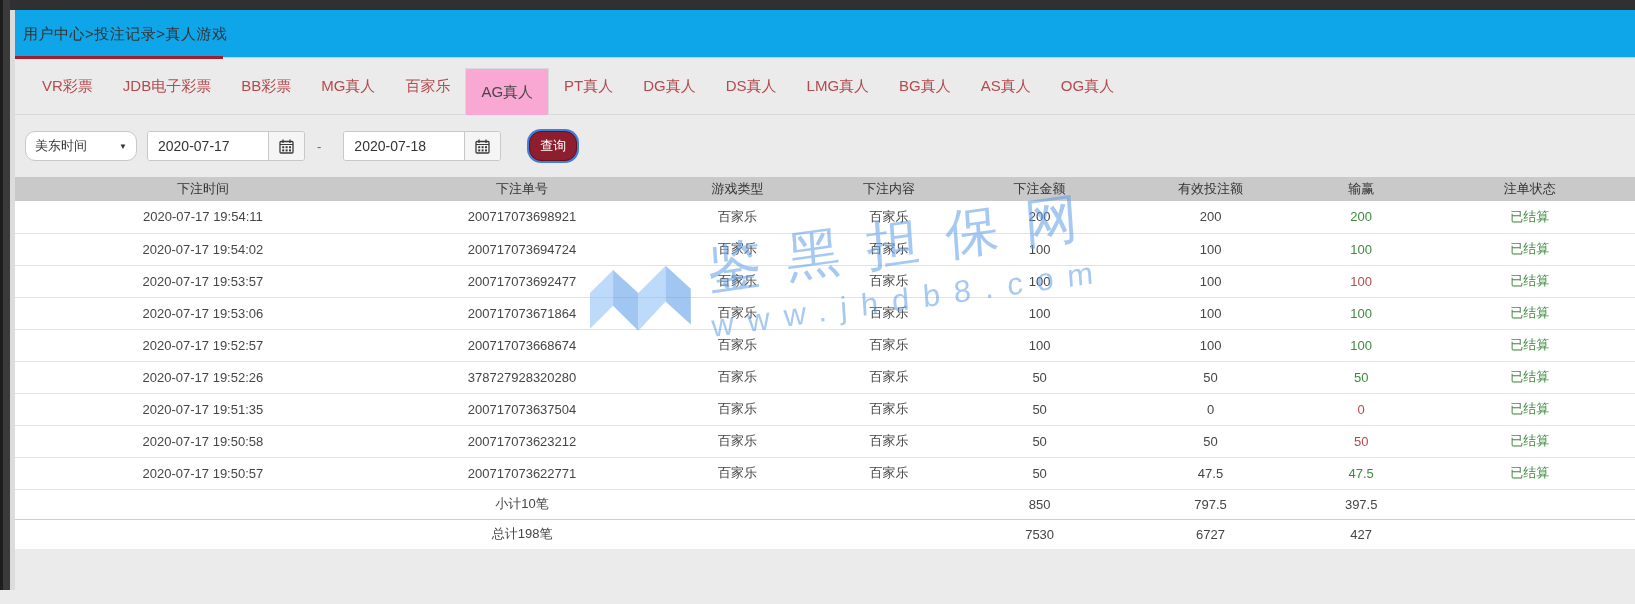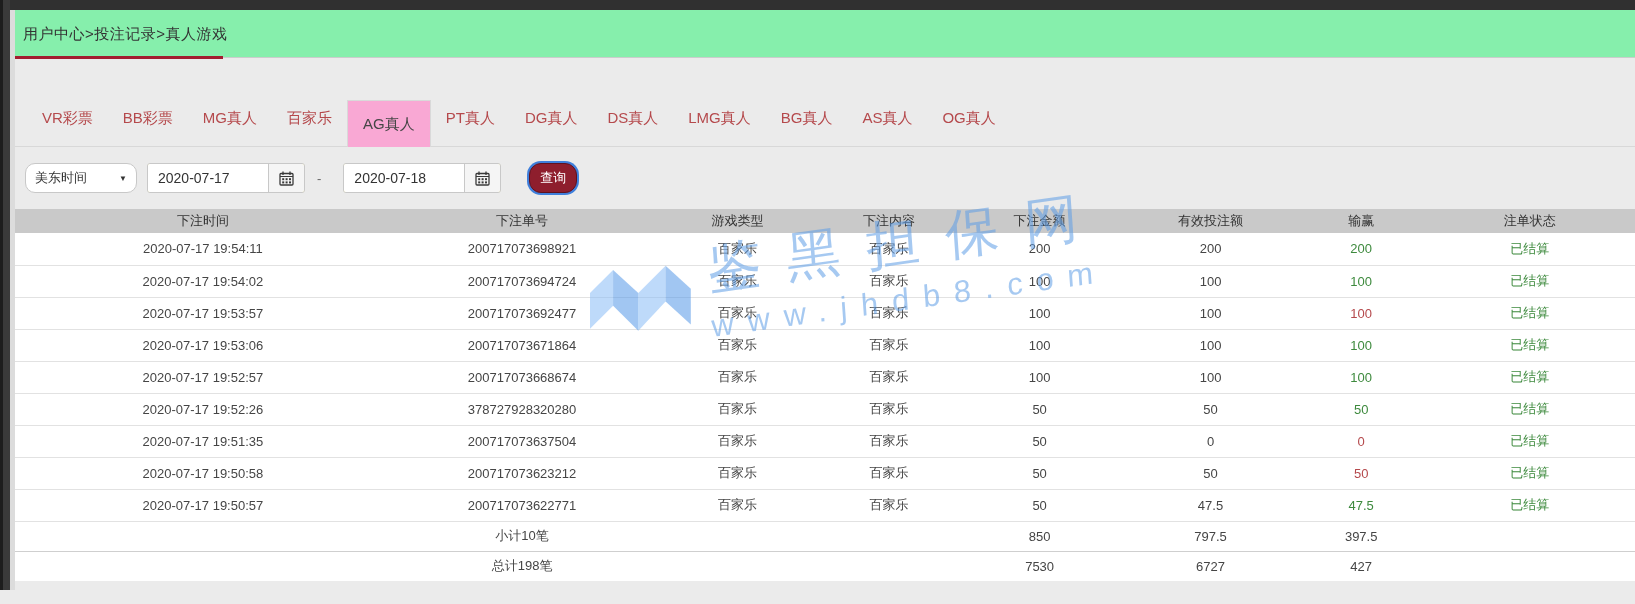--- a/index.html
+++ b/index.html
@@ -8,27 +8,27 @@
 
   
   .frame-top { position:absolute; left:0; top:0; width:1635px; height:10px; background:#303030; z-index:20; }
   .frame-left { position:absolute; left:0; top:0; width:10px; height:590px; background:#3a3a3a;
     border-left:3px solid #1d1d1d; z-index:20; }
   .gutter-left { position:absolute; left:10px; top:10px; width:5px; height:580px; background:#dcdcdc; z-index:19; }
 
   .page { position:absolute; left:15px; top:10px; width:1620px; height:594px; background:#ebebeb; }
 
   
-  .breadcrumb-bar { position:relative; height:48px; background:#86efac; border-bottom:1px solid #cccccc; }
+  .breadcrumb-bar { position:relative; height:48px; background:#0ea5e9; border-bottom:1px solid #cccccc; }
   .breadcrumb-text { position:absolute; left:8px; top:15px; font-size:15px; color:#333; letter-spacing:.5px; }
   .red-underline { position:absolute; left:-7px; bottom:-2px; width:215px; height:3px; background:#a21d2f; }
 
   
   .tabbar { display:flex; align-items:center; height:57px; border-bottom:1px solid #d8d8d8;
-    background:#ebebeb; padding-left:12px;margin-top:32px; }
+    background:#ebebeb; padding-left:12px; }
   .tab { padding:0 15px; font-size:15px; color:#b5494c; cursor:pointer; white-space:nowrap;
     display:flex; align-items:center; height:100%; }
   .tab.active { color:#464646; background:#f9a8d4; border:1px solid #d9d9d9; border-bottom:none;
     height:47px; margin-top:10px; margin-bottom:-1px; position:relative; z-index:2; }
 
   
   .filterbar { height:62px; background:#ebebeb; display:flex; align-items:center; padding-left:10px; }
   .tz-select { width:112px; height:30px; background:#fff; border:1px solid #c8c8c8; border-radius:10px;
     display:flex; align-items:center; justify-content:space-between; padding:0 9px; font-size:13px; color:#333; cursor:pointer; }
   .tz-caret { font-size:8px; color:#333; }
@@ -71,20 +71,21 @@
 
 <div class="page">
 
   <div class="breadcrumb-bar">
     <span class="breadcrumb-text">用户中心&gt;投注记录&gt;真人游戏</span>
     <div class="red-underline"></div>
   </div>
 
   <div class="tabbar" id="tabbar">
       <div class="tab">VR彩票</div>
+      <div class="tab">JDB电子彩票</div>
       <div class="tab">BB彩票</div>
       <div class="tab">MG真人</div>
       <div class="tab">百家乐</div>
       <div class="tab active">AG真人</div>
       <div class="tab">PT真人</div>
       <div class="tab">DG真人</div>
       <div class="tab">DS真人</div>
       <div class="tab">LMG真人</div>
       <div class="tab">BG真人</div>
       <div class="tab">AS真人</div>

